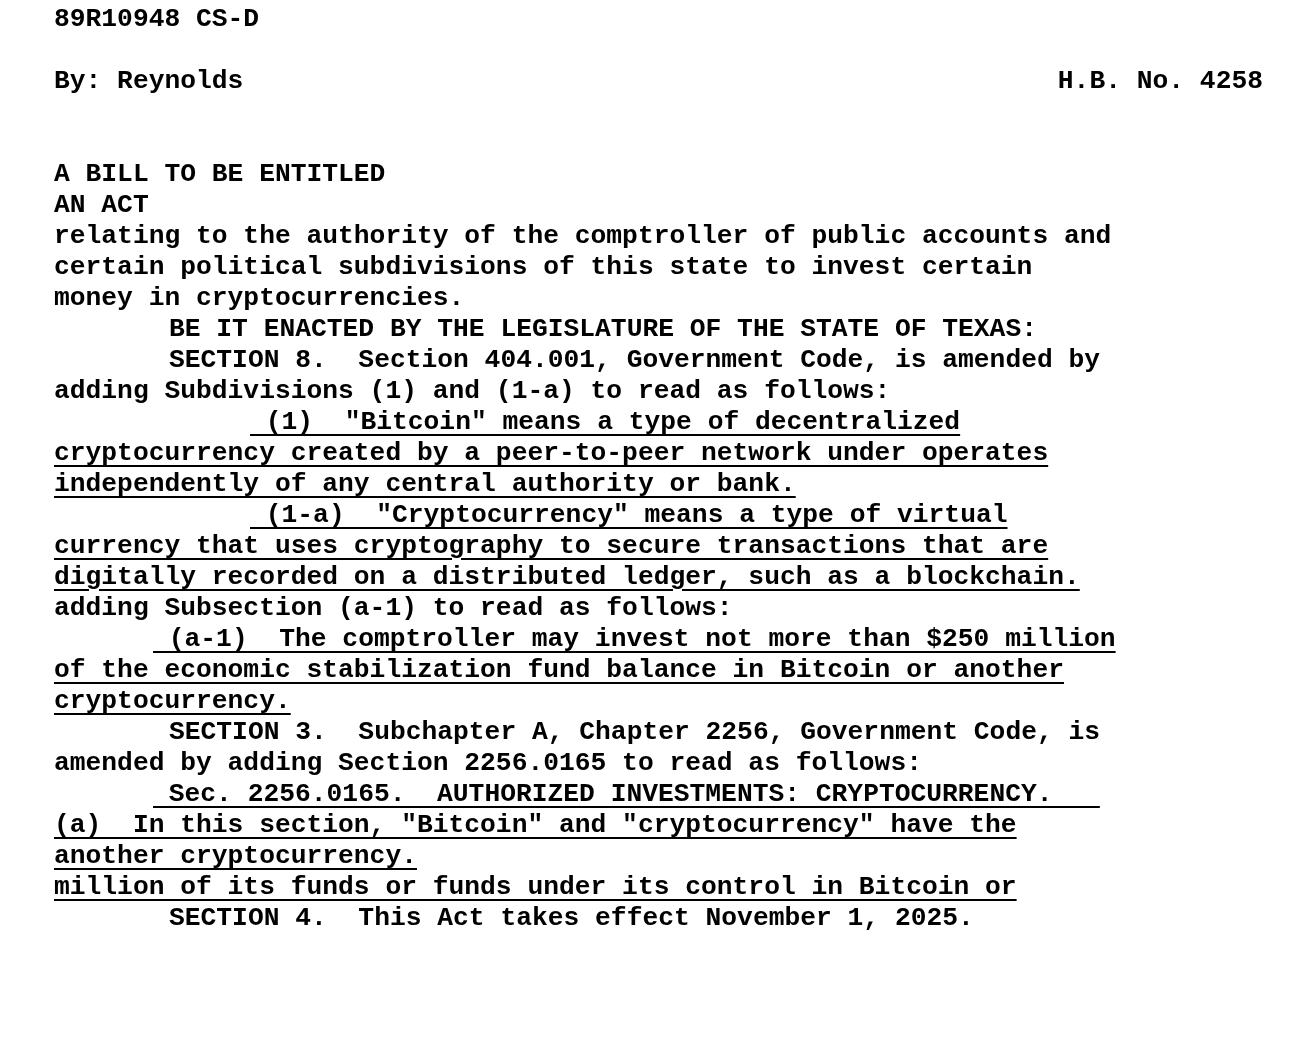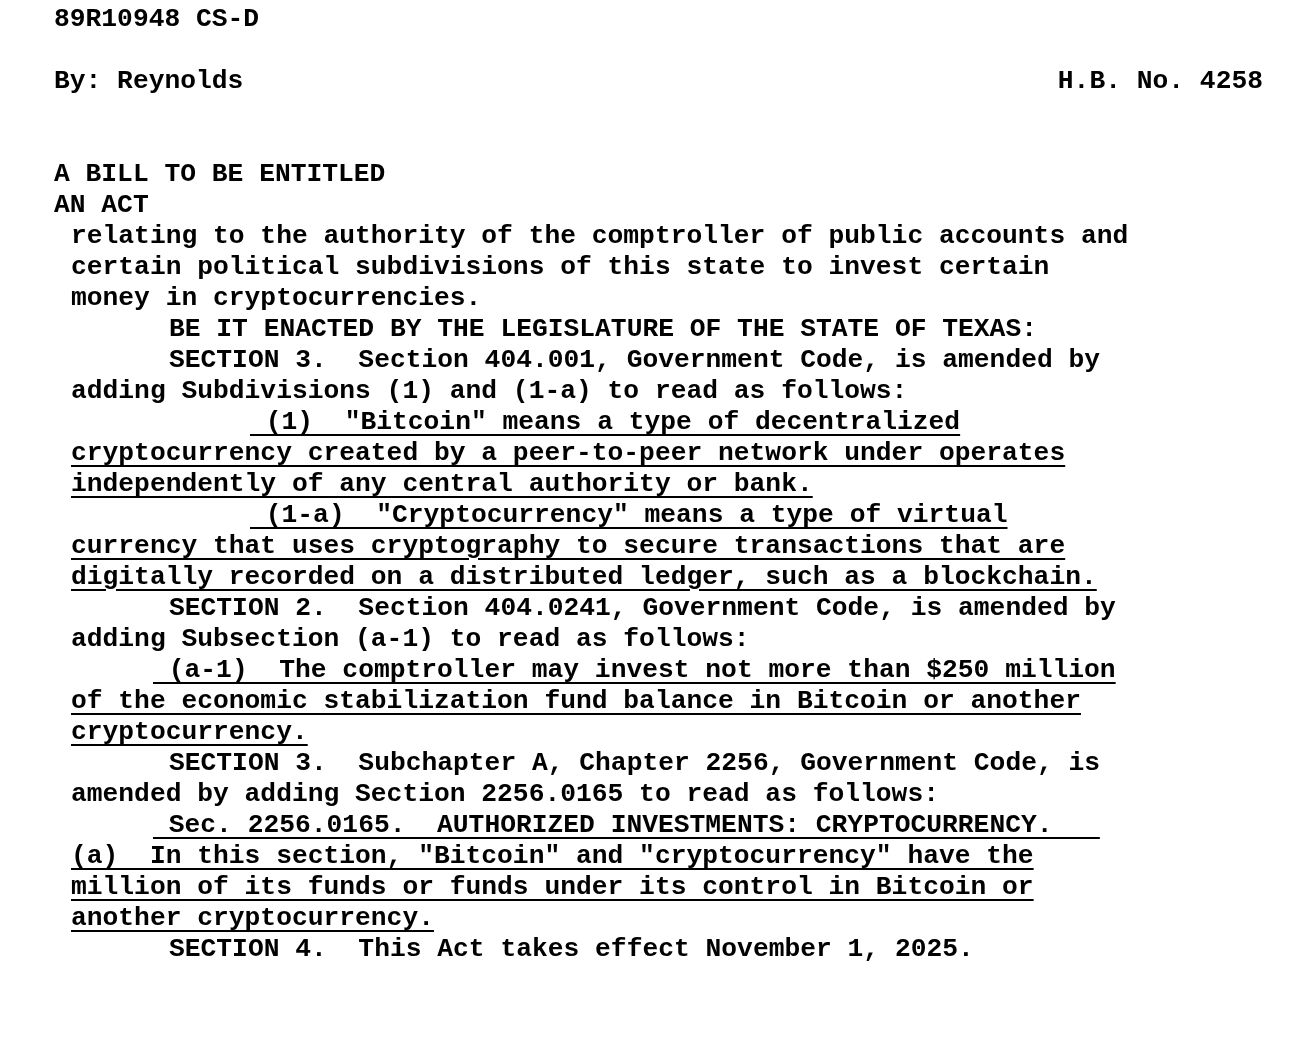--- a/index.html
+++ b/index.html
@@ -18,21 +18,21 @@
   .line { white-space: pre; height: 31px; }
   .spacer1 { height: 31px; }
   .spacer2 { height: 62px; }
   .hb-row { display: flex; justify-content: space-between; text-align: right; }
   .center { text-align: left; }
   .u {
     text-decoration: underline;
     text-decoration-thickness: 2px;
     text-underline-offset: 5px;
   }
-  .ind0 { padding-left: 0; margin-left: 17px; }
+  .ind0 { padding-left: 0; }
   .ind1 { padding-left: 115px; }
   .ind2 { padding-left: 212px; }
   .lead.ind1 { padding-left: 99px; }
   .lead.ind2 { padding-left: 196px; }
 </style>
 </head>
 <body>
 
 <div class="doc">
 
@@ -49,35 +49,34 @@
 
   <div class="line center">A BILL TO BE ENTITLED</div>
 
   <div class="line center">AN ACT</div>
 
   <div>
       <div class="line ind0"><span>relating to the authority of the comptroller of public accounts and</span></div>
       <div class="line ind0"><span>certain political subdivisions of this state to invest certain</span></div>
       <div class="line ind0"><span>money in cryptocurrencies.</span></div>
       <div class="line ind1"><span>BE IT ENACTED BY THE LEGISLATURE OF THE STATE OF TEXAS:</span></div>
-      <div class="line ind1"><span>SECTION 3.  Section 404.001, Government Code, is amended by</span></div>
+      <div class="line ind1"><span>SECTION 8.  Section 404.001, Government Code, is amended by</span></div>
       <div class="line ind0"><span>adding Subdivisions (1) and (1-a) to read as follows:</span></div>
       <div class="line ind2 lead"><span class="u"> (1)  "Bitcoin" means a type of decentralized</span></div>
       <div class="line ind0"><span class="u">cryptocurrency created by a peer-to-peer network under operates</span></div>
       <div class="line ind0"><span class="u">independently of any central authority or bank.</span></div>
       <div class="line ind2 lead"><span class="u"> (1-a)  "Cryptocurrency" means a type of virtual</span></div>
       <div class="line ind0"><span class="u">currency that uses cryptography to secure transactions that are</span></div>
       <div class="line ind0"><span class="u">digitally recorded on a distributed ledger, such as a blockchain.</span></div>
-      <div class="line ind1"><span>SECTION 2.  Section 404.0241, Government Code, is amended by</span></div>
       <div class="line ind0"><span>adding Subsection (a-1) to read as follows:</span></div>
       <div class="line ind1 lead"><span class="u"> (a-1)  The comptroller may invest not more than $250 million</span></div>
       <div class="line ind0"><span class="u">of the economic stabilization fund balance in Bitcoin or another</span></div>
       <div class="line ind0"><span class="u">cryptocurrency.</span></div>
       <div class="line ind1"><span>SECTION 3.  Subchapter A, Chapter 2256, Government Code, is</span></div>
       <div class="line ind0"><span>amended by adding Section 2256.0165 to read as follows:</span></div>
       <div class="line ind1 lead"><span class="u"> Sec. 2256.0165.  AUTHORIZED INVESTMENTS: CRYPTOCURRENCY.   </span></div>
       <div class="line ind0"><span class="u">(a)  In this section, "Bitcoin" and "cryptocurrency" have the</span></div>
+      <div class="line ind0"><span class="u">another cryptocurrency.</span></div>
       <div class="line ind0"><span class="u">million of its funds or funds under its control in Bitcoin or</span></div>
-      <div class="line ind0"><span class="u">another cryptocurrency.</span></div>
       <div class="line ind1"><span>SECTION 4.  This Act takes effect November 1, 2025.</span></div>
     </div>
 
 </div>
 
 </body></html>

